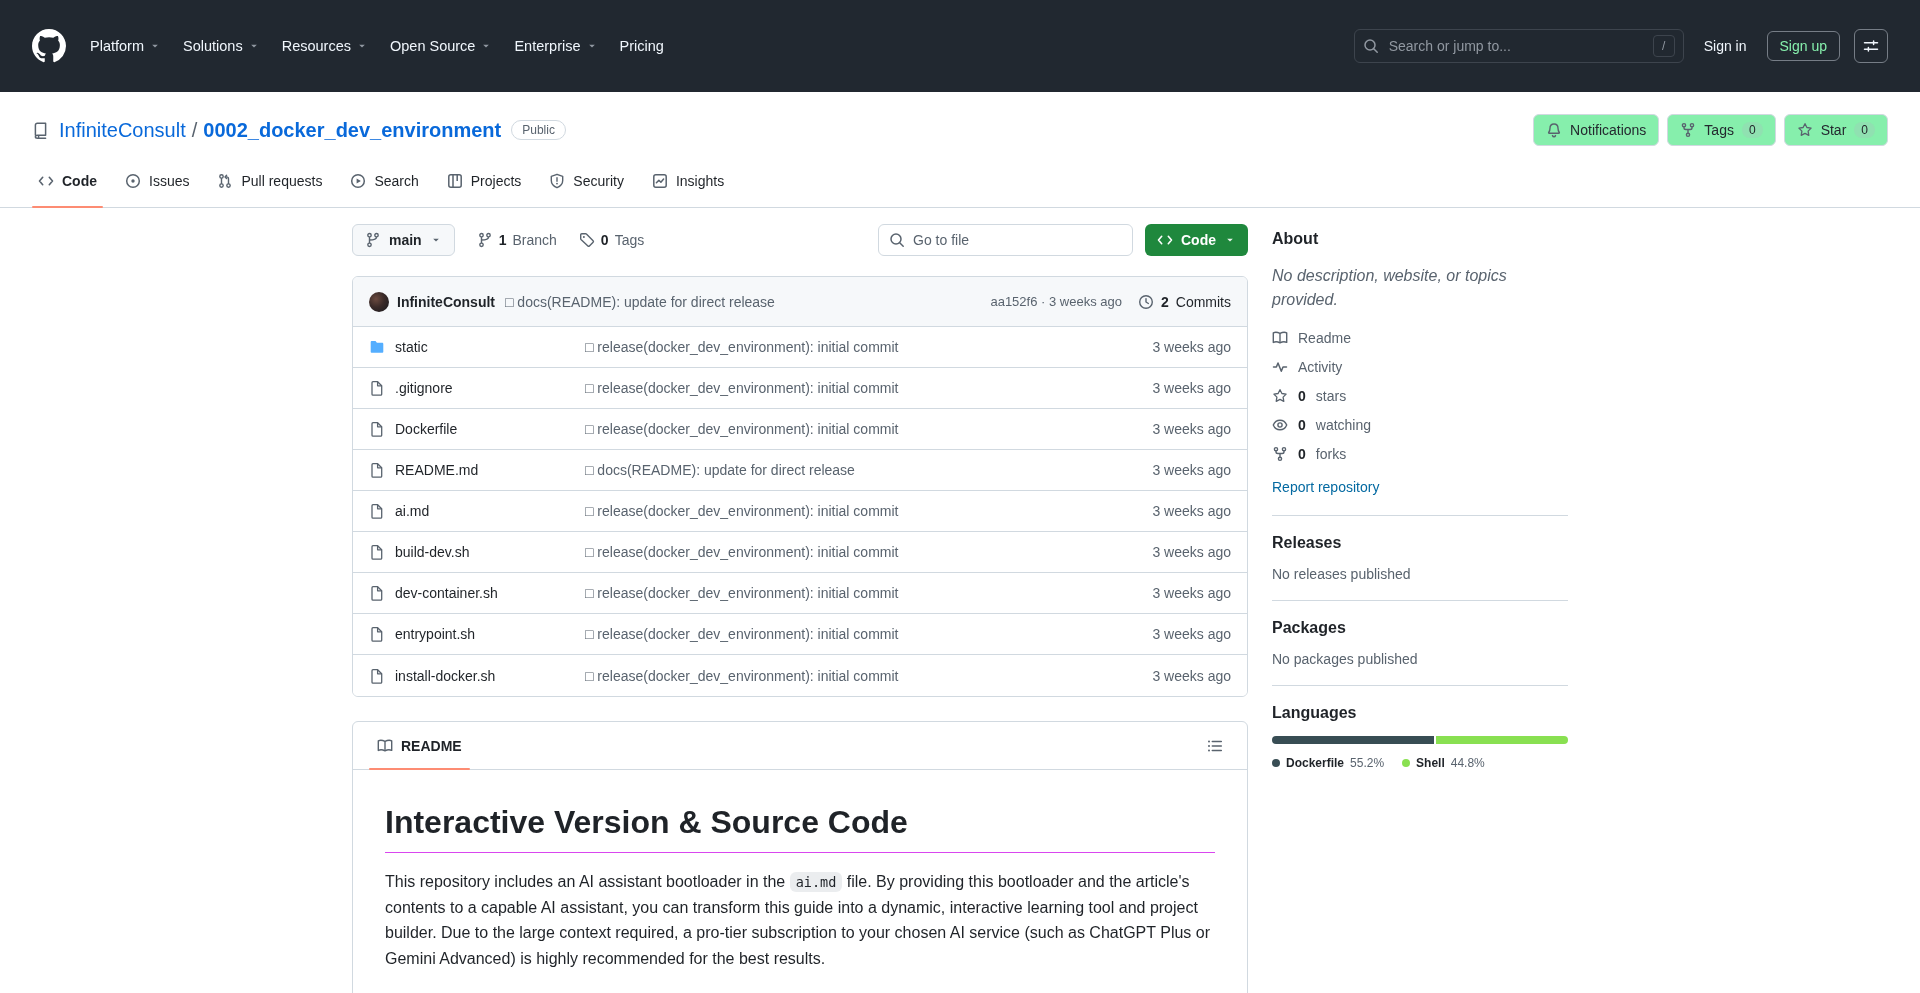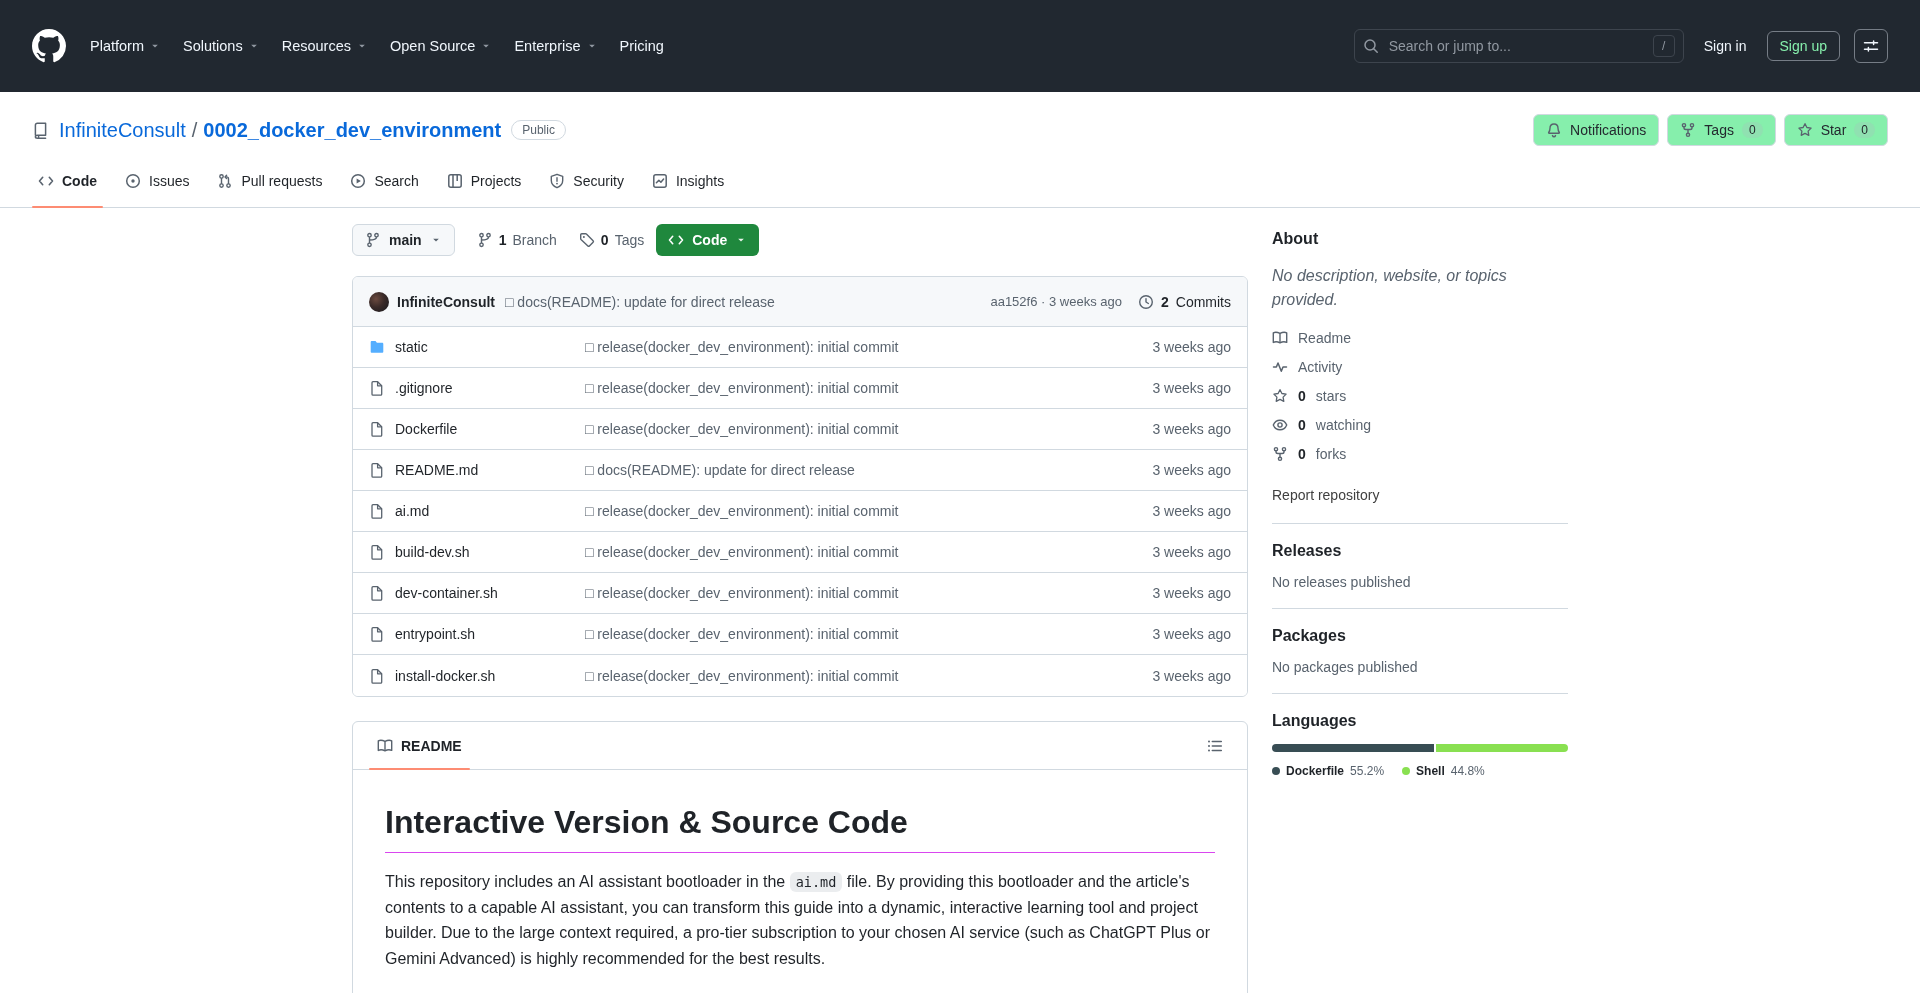--- a/index.html
+++ b/index.html
@@ -123,21 +123,21 @@
     font-family:"DejaVu Sans Mono", monospace; font-size:13.5px; }
 
   
   .sidebar { font-size:14px; }
   .side-title { font-size:16px; font-weight:700; margin:6px 0 16px 0; }
   .side-desc { font-style:italic; color:#59636e; font-size:16px; line-height:1.5;
     margin:0 0 18px 0; }
   .about-link { display:flex; align-items:center; gap:10px; color:#59636e; margin-bottom:13px;
     cursor:pointer; }
   .about-link b { color:#1f2328; font-weight:700; }
-  .report-link { color:#404040; margin:12px 0 20px 0; cursor:pointer; display:inline-block; }
+  .report-link { color:#0369a1; margin:4px 0 20px 0; cursor:pointer; display:inline-block; }
   .side-section { border-top:1px solid #d1d9e0; padding:18px 0; }
   .side-section .side-title { margin:0 0 14px 0; }
   .side-empty { color:#59636e; margin:0; }
   .lang-bar { display:flex; height:8px; border-radius:4px; overflow:hidden; gap:2px;
     margin:2px 0 12px 0; }
   .lang-seg { height:100%; }
   .lang-legend { display:flex; gap:18px; }
   .lang-item { display:flex; align-items:center; gap:6px; font-size:12px; cursor:pointer; }
   .lang-dot { width:8px; height:8px; border-radius:50%; }
   .lang-name { font-weight:700; color:#1f2328; }
@@ -375,20 +375,29 @@
         <span class="icon">
           <svg width="16" height="16" viewBox="0 0 16 16">
               <path d="M1.7 6.6V2.8c0-.6.5-1.1 1.1-1.1h3.8c.3 0 .6.1.8.3l6.7 6.7c.4.4.4 1.1 0 1.5l-3.7 3.7c-.4.4-1.1.4-1.5 0L2 7.4a1.1 1.1 0 0 1-.3-.8Z" fill="none" stroke="currentColor" stroke-width="1.4"></path>
               <circle cx="4.9" cy="4.9" r="1" fill="currentColor"></circle>
             </svg>
         </span>
         <b>0</b>
         <span>Tags</span>
       </span>
 
+      <div class="goto-file">
+        <span class="icon">
+          <svg width="16" height="16" viewBox="0 0 16 16">
+              <circle cx="7" cy="7" r="5" fill="none" stroke="currentColor" stroke-width="1.5"></circle>
+              <line x1="10.7" y1="10.7" x2="14.2" y2="14.2" stroke="currentColor" stroke-width="1.5" stroke-linecap="round"></line>
+            </svg>
+        </span>
+        <input type="text" placeholder="Go to file" style="">
+      </div>
 
       <button class="code-btn">
         <span class="icon">
           <svg width="16" height="16" viewBox="0 0 16 16">
               <path d="M4.7 4.3 1.5 8l3.2 3.7M11.3 4.3 14.5 8l-3.2 3.7" fill="none" stroke="currentColor" stroke-width="1.6" stroke-linecap="round" stroke-linejoin="round"></path>
             </svg>
         </span>
         <span>Code</span>
         <span class="icon caret">
           <svg width="12" height="12" viewBox="0 0 16 16">

